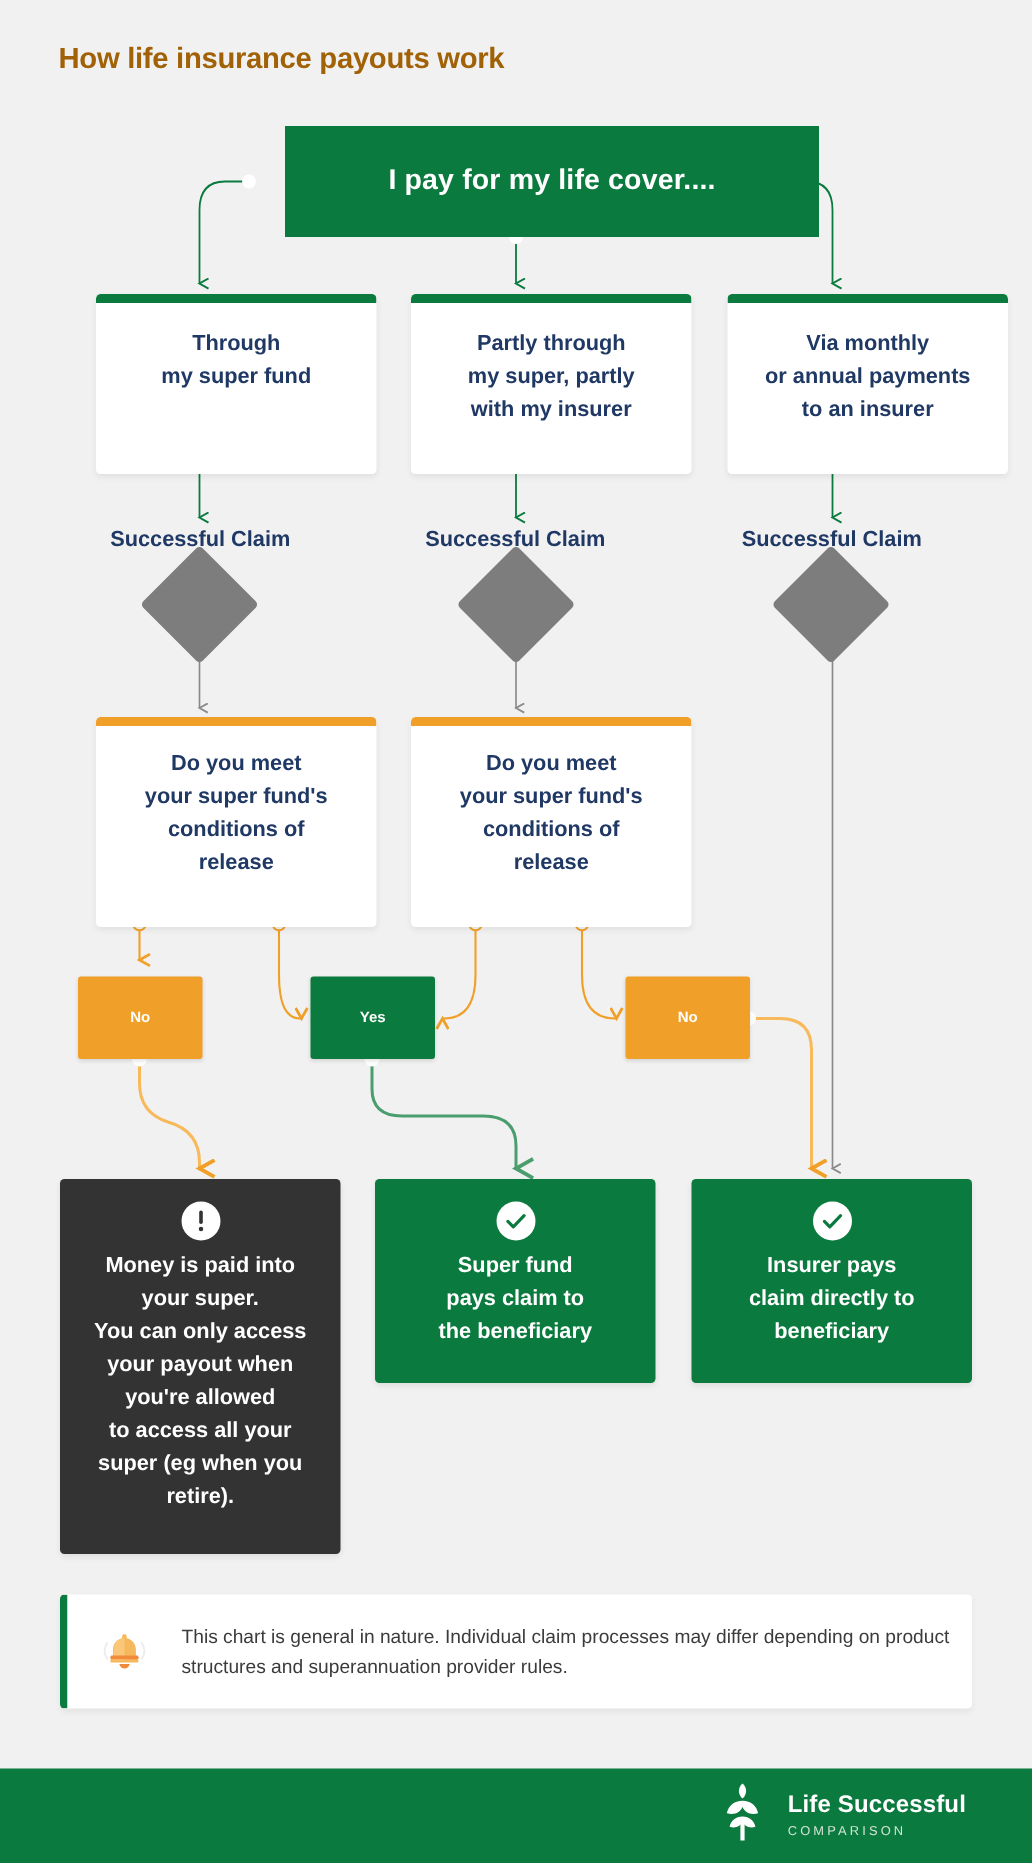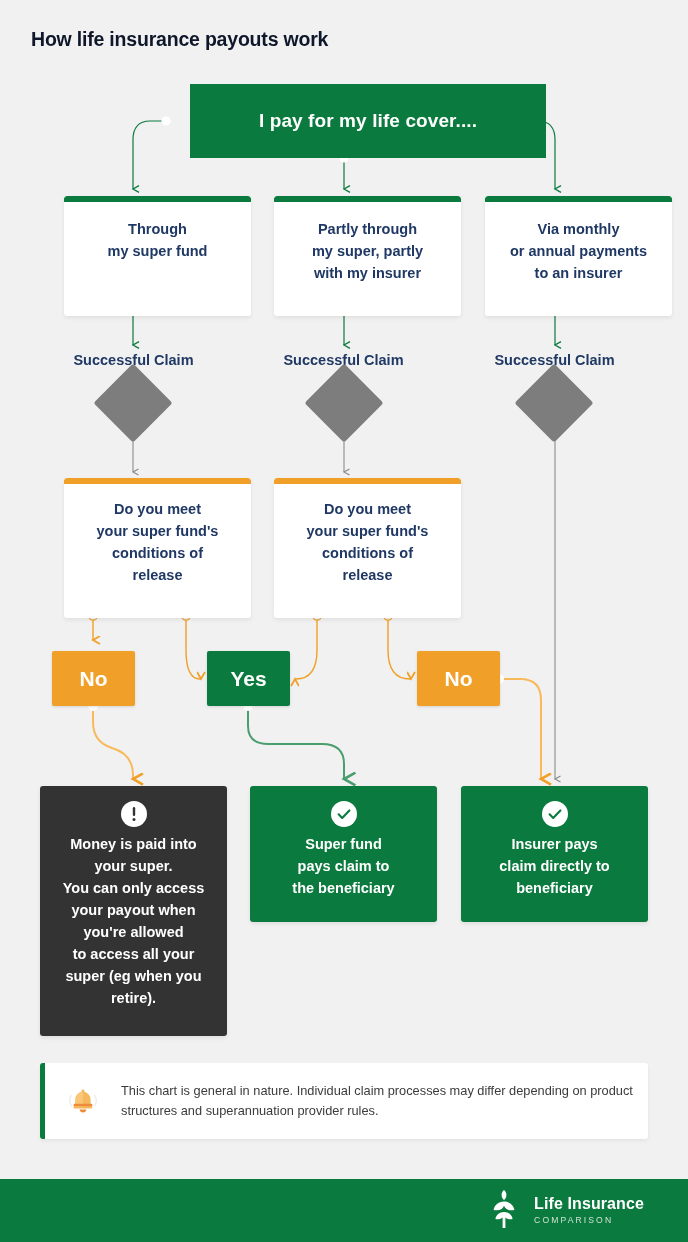--- a/index.html
+++ b/index.html
@@ -5,22 +5,22 @@
   html,body{margin:0;padding:0;}
   body{
     width:688px;height:1242px;background:#f1f1f1;
     font-family:"Liberation Sans",sans-serif;
     position:relative;overflow:hidden;
   }
   .canvas{position:absolute;inset:0;}
 
   
   .title{
-    position:absolute;left:31px;top:28px;
-    font-size:19.5px;font-weight:bold;color:#0f172a;
+    position:absolute;left:39px;top:28px;
+    font-size:19.5px;font-weight:bold;color:#a16207;
     letter-spacing:-.2px;white-space:nowrap;
   }
 
   
   .wires{position:absolute;left:0;top:0;width:688px;height:1242px;overflow:visible;}
 
   
   .node{position:absolute;box-sizing:border-box;margin-left:24px;}
 
   .hero{
@@ -61,21 +61,21 @@
   }
   .d-a{left:105px;} .d-b{left:316px;} .d-c{left:526px;}
 
   .tier3{top:478px;width:187px;height:140px;}
   .tier3 .txt{padding-top:20px;}
   .t3a{left:40px;} .t3b{left:250px;}
 
   .pill{
     position:absolute;height:55px;width:83px;border-radius:2px;
     display:flex;align-items:center;justify-content:center;
-    color:#fff;font-size:21px;font-weight:bold;top:651px;
+    color:#fff;font-size:10px;font-weight:bold;top:651px;
     box-shadow:0 1px 3px rgba(0,0,0,.12);
   }
   .pill.no{background:#f0a028;}
   .pill.yes{background:#0b7a3e;}
   .p-no1{left:52px;} .p-yes{left:207px;} .p-no2{left:417px;}
 
   .result{
     position:absolute;border-radius:3px;
     box-shadow:0 2px 4px rgba(0,0,0,.08);
     color:#fff;text-align:center;
@@ -275,19 +275,19 @@
     <div class="logo">
       <span>
         <svg width="38" height="42" viewBox="0 0 38 42">
           <path d="M19 2c-3.2 2.6-3.2 7.4 0 10 3.2-2.6 3.2-7.4 0-10z" fill="#ffffff"></path>
           <path d="M19 13.5c-5.6 0-9.6 3.6-10.4 8.4 5 1.4 9-0.6 10.4-4.2 1.4 3.6 5.4 5.6 10.4 4.2-0.8-4.8-4.8-8.4-10.4-8.4z" fill="#ffffff"></path>
           <path d="M19 24c-4.6 0-7.9 2.9-8.6 6.9 4.1 1.2 7.4-0.5 8.6-3.4 1.2 2.9 4.5 4.6 8.6 3.4-0.7-4-4-6.9-8.6-6.9z" fill="#ffffff"></path>
           <rect x="17.6" y="27" width="2.8" height="13" fill="#ffffff"></rect>
         </svg>
       </span>
       <span class="words">
-        <div class="l1">Life Insurance</div>
+        <div class="l1">Life Successful</div>
         <div class="l2">COMPARISON</div>
       </span>
     </div>
   </div>
 
 </div>
 
 </body></html>

